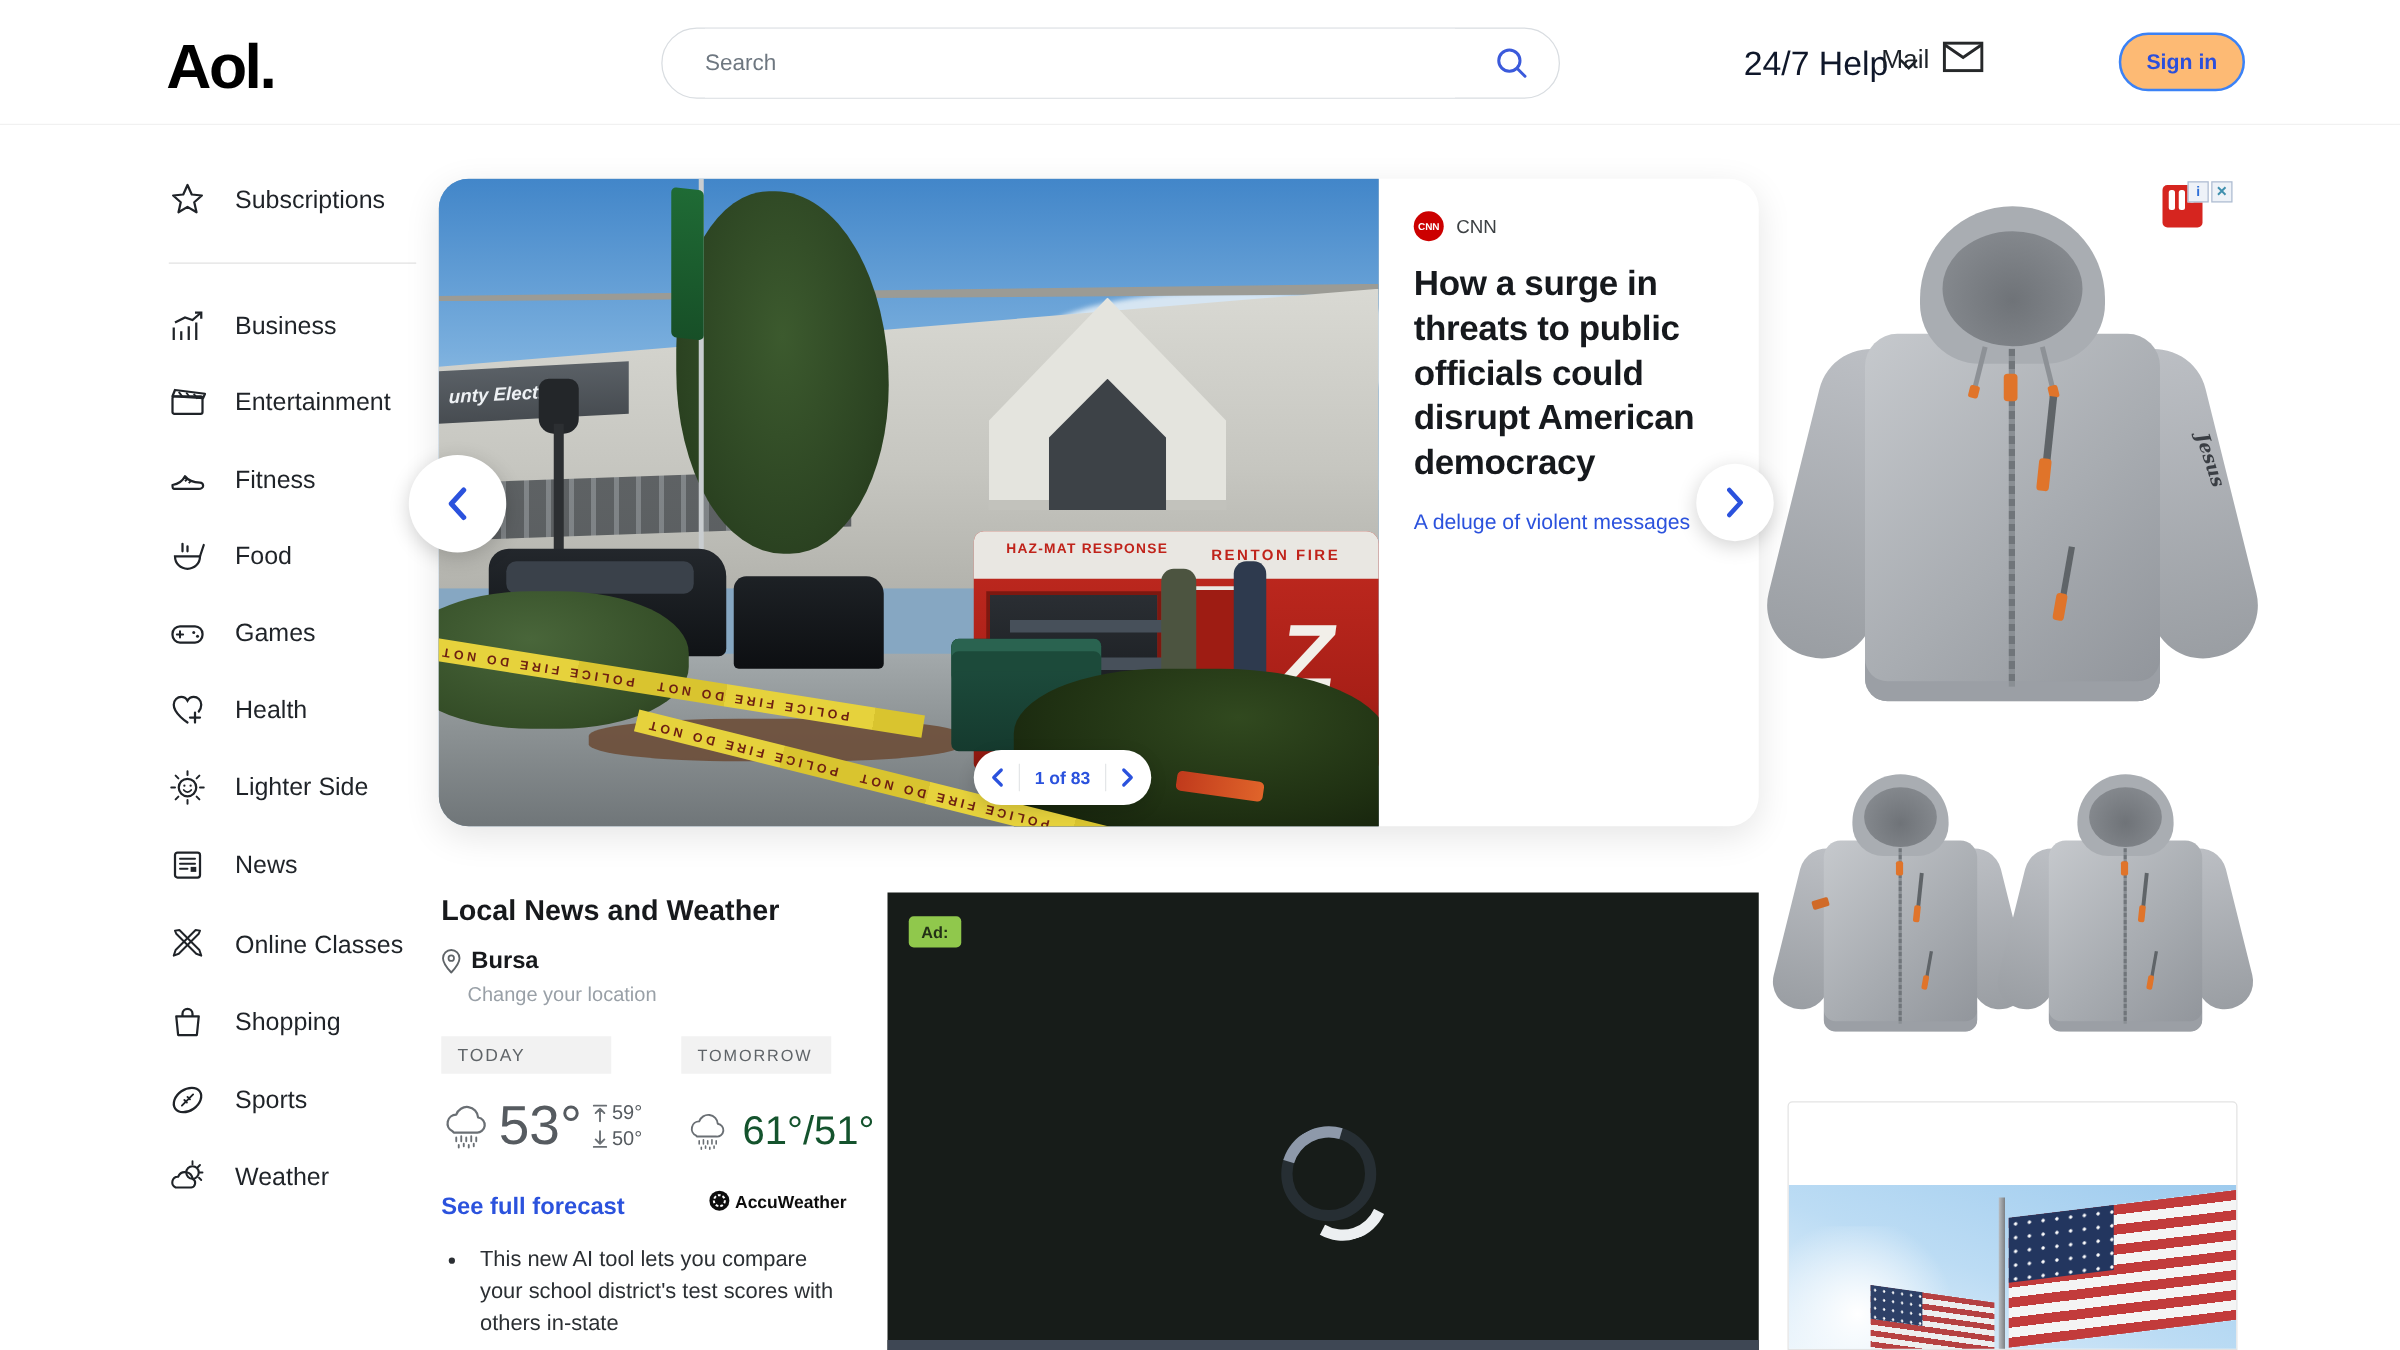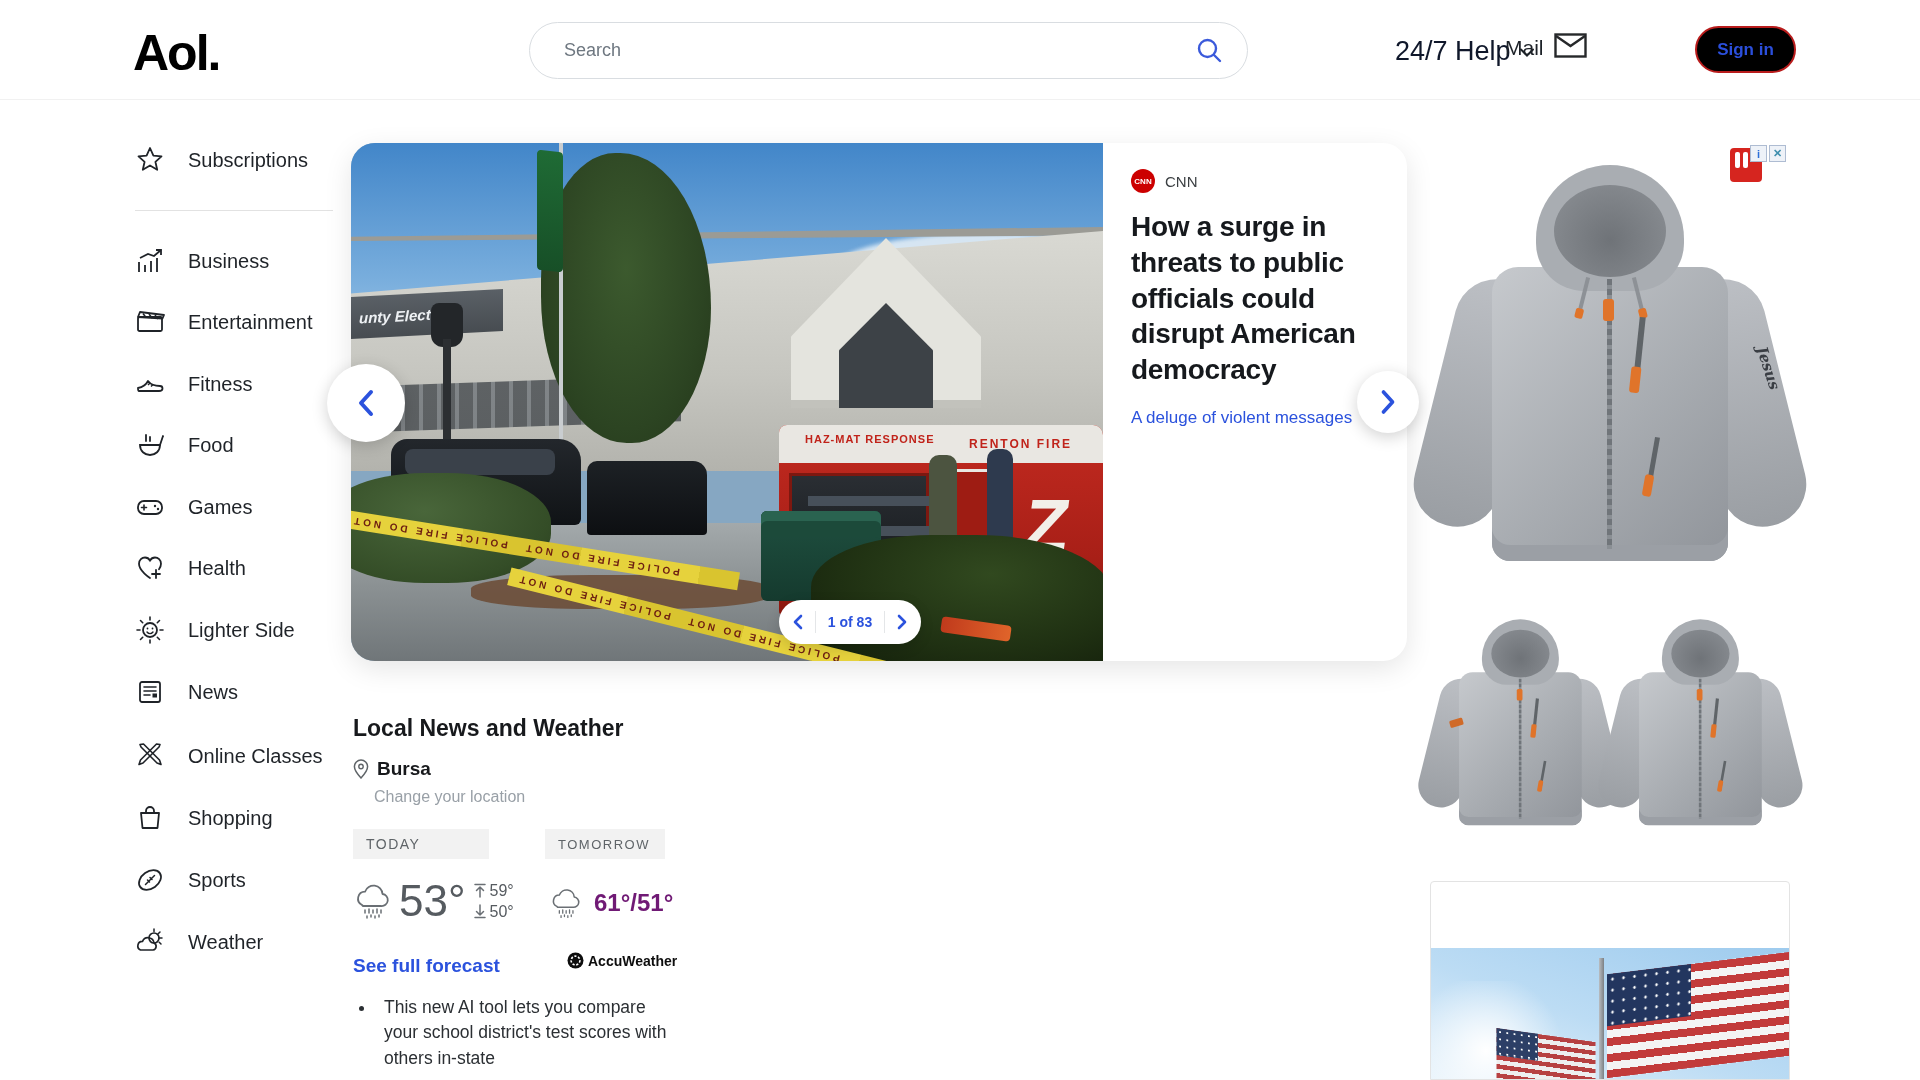--- a/index.html
+++ b/index.html
@@ -11,21 +11,21 @@
   #header { position:absolute; left:0; top:0; width:1920px; height:100px; background:#fff; border-bottom:1px solid #f1f1f1; }
   #logo { position:absolute; left:133px; top:24px; font-size:50px; font-weight:900; letter-spacing:-2px; color:#000; }
   #searchwrap { position:absolute; left:529px; top:22px; width:719px; height:57px; border:1px solid #d9dde1; border-radius:29px; background:#fff; }
   #searchinput { position:absolute; left:34px; top:0; width:600px; height:55px; border:none; outline:none; font-size:18px; color:#1d2228; font-family:"Liberation Sans",sans-serif; }
   #searchinput::placeholder { color:#6e7780; }
   #searchicon { position:absolute; right:24px; top:14px; }
   #helpmenu { position:absolute; left:1395px; top:36px; display:flex; align-items:center; gap:9px; cursor:pointer; }
   #helpmenu .lbl { font-size:27px; color:#0f172a;text-align:right; }
   #mailwrap { position:absolute; left:1505px; top:33px; display:flex; align-items:center; gap:10px; cursor:pointer; }
   #mailwrap .lbl { font-size:21px; color:#1d2228; }
-  #signin { position:absolute; left:1695px; top:26px; width:101px; height:47px; border:2px solid #b91c1c; border-radius:24px; background:#000000; color:#2b4fdc; font-size:17px; font-weight:700; font-family:"Liberation Sans",sans-serif; cursor:pointer; }
+  #signin { position:absolute; left:1695px; top:26px; width:101px; height:47px; border:2px solid #3b82f6; border-radius:24px; background:#fdba74; color:#2b4fdc; font-size:17px; font-weight:700; font-family:"Liberation Sans",sans-serif; cursor:pointer; }
 
   
   .nav-item { position:absolute; left:135px; width:210px; height:40px; display:flex; align-items:center; gap:23px; cursor:pointer; }
   .nav-item .lbl { font-size:20px; color:#1f2328; }
   .nav-item svg { flex:0 0 30px; }
   #nav-divider { position:absolute; left:135px; top:210px; width:198px; height:1px; background:#e2e2e2; }
 
   
   #card { position:absolute; left:351px; top:143px; width:1056px; height:518px; background:#fff; border-radius:24px; box-shadow:0 8px 28px rgba(0,0,0,.10); }
   #photo { position:absolute; left:0; top:0; width:752px; height:518px; border-radius:24px 0 0 24px; overflow:hidden; background:#86a7c2; }
@@ -88,21 +88,21 @@
   #locname { font-size:19px; font-weight:800; color:#17191c; cursor:pointer; }
   #changeloc { position:absolute; left:374px; top:788px; font-size:16px; color:#99a0a7; cursor:pointer; }
   .chip { position:absolute; top:829px; height:30px; background:#f2f2f2; color:#5f6468; font-size:14px; letter-spacing:1.5px; display:flex; align-items:center; padding:0 0 0 13px; }
   #chip-today { left:353px; width:136px; }
   #chip-tomorrow { left:545px; width:120px; font-size:13px; }
   #wx-today { position:absolute; left:353px; top:876px; display:flex; align-items:center; }
   #temp-big { font-size:44px; color:#565b60; margin-left:4px; }
   #hilo { margin-left:8px; display:flex; flex-direction:column; gap:3px; }
   .hilo-row { display:flex; align-items:center; gap:4px; font-size:16px; color:#565b60; }
   #wx-tomorrow { position:absolute; left:549px; top:886px; display:flex; align-items:center; gap:9px; }
-  #temp-tmrw { font-size:24px; color:#701a75;font-weight:bold; }
+  #temp-tmrw { font-size:32px; color:#14532d; }
   #forecast-link { position:absolute; left:353px; top:955px; font-size:19px; font-weight:700; color:#2b52dd; cursor:pointer; }
   #accu { position:absolute; left:567px; top:952px; display:flex; align-items:center; gap:4px; }
   #accu .lbl { font-size:14px; font-weight:700; color:#0d0d0d; }
   #local-list { position:absolute; left:358px; top:995px; width:312px; }
   #local-list li { font-size:17.5px; color:#2b2f33; line-height:1.45; margin-left:18px; padding-left:8px; cursor:pointer; }
 
   
   #adplayer { position:absolute; left:710px; top:714px; width:697px; height:366px; background:#171c19; }
   #adchip { position:absolute; left:17px; top:19px; background:#90c84c; color:#223016; font-size:13px; font-weight:800; padding:5px 10px; border-radius:4px; }
   #spinner { position:absolute; left:315px; top:187px; width:76px; height:76px; }
@@ -440,20 +440,29 @@
         <circle cx="8.5" cy="8.5" r="8" fill="#0d0d0d"></circle>
         <circle cx="8.5" cy="8.5" r="4.4" fill="none" stroke="#fff" stroke-width="1.6" stroke-dasharray="2.2 1.6"></circle>
       </svg>
     <span class="lbl">AccuWeather</span>
   </div>
 
   <ul id="local-list">
     <li>This new AI tool lets you compare your school district's test scores with others in-state</li>
   </ul>
 
+  <div id="adplayer">
+    <span id="adchip">Ad:</span>
+    <div id="spinner">
+      <div class="ring"></div>
+        <div class="arc1"></div>
+        <div class="arc2"></div>
+    </div>
+    <div id="adbar"></div>
+  </div>
 
   <aside id="rail-ad">
     <div id="adchoices">
       <span class="ac-box" id="ac-info">i</span>
       <span class="ac-box" id="ac-close">✕</span>
     </div>
     <div id="brandlogo">
         <i></i>
         <i></i>
         <i></i>

